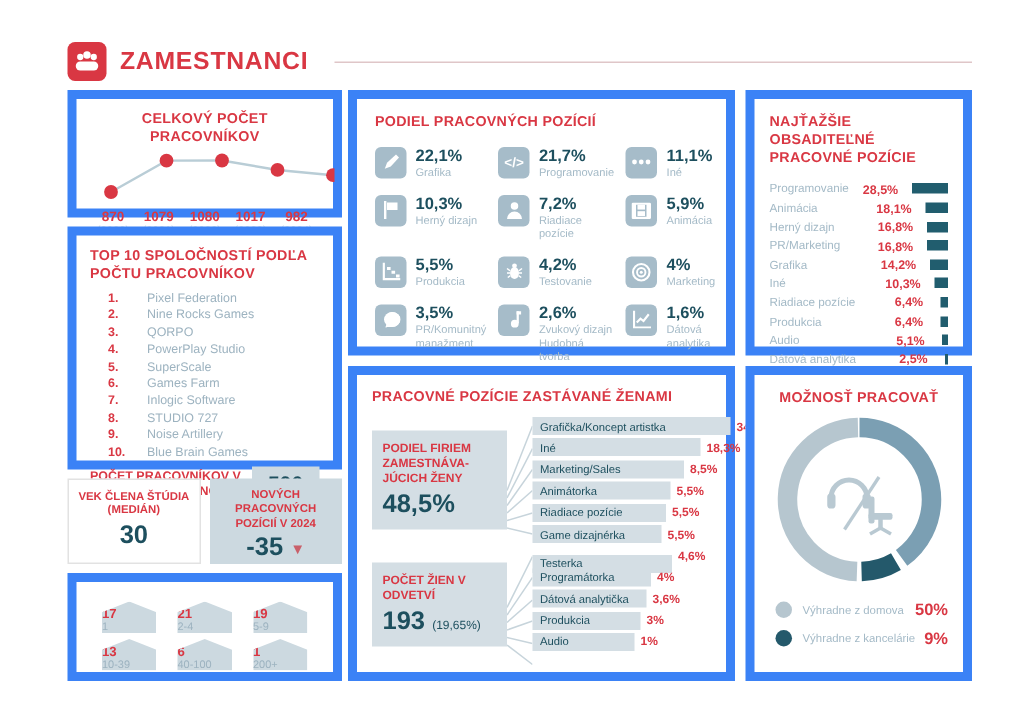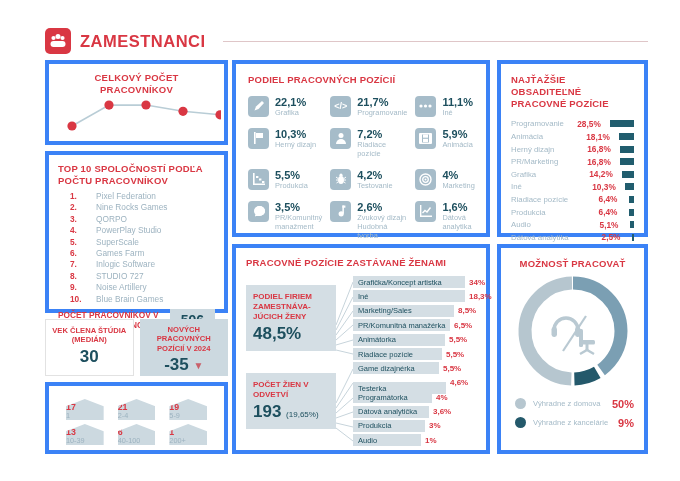--- a/index.html
+++ b/index.html
@@ -12,21 +12,21 @@
   .hdr { display:flex; align-items:center; gap:9px; height:26px; margin-bottom:6px; }
   .hdr-icon { width:26px; height:26px; background:#d93743; border-radius:5px; display:flex; align-items:center; justify-content:center; flex:none; }
   .hdr-title { color:#d93743; font-weight:bold; font-size:16.5px; letter-spacing:.5px; }
   .hdr-line { flex:1; height:1px; background:#dfc6c8; margin-left:8px; }
 
   
   .cols { display:flex; }
   .col-l { width:183px; margin-right:4px; display:flex; flex-direction:column; }
   .col-m { width:258px; margin-right:7px; display:flex; flex-direction:column; }
   .col-r { width:151px; display:flex; flex-direction:column; }
-  .panel { border:4px solid #3b82f6; background:#fff; padding:8px 9px; }
+  .panel { border:6px solid #3b82f6; background:#fff; padding:8px 9px; }
   .ptitle { color:#d93743; font-weight:bold; font-size:9.5px; letter-spacing:.2px; line-height:1.25; }
 
   
   .panel-total { height:85px; margin-bottom:6px; }
   .panel-total .ptitle { text-align:center; }
   .lc-wrap { margin-top:2px; }
   .lc-labels { display:flex; }
   .lc-labels > div { flex:1; text-align:center; }
   .lc-val { color:#d93743; font-weight:bold; font-size:9px; }
   .lc-year { color:#a4bac7; font-size:7.5px; }
@@ -124,20 +124,42 @@
         <div class="ptitle">CELKOVÝ POČET PRACOVNÍKOV</div>
         <div class="lc-wrap">
           <svg width="163" height="34" viewBox="0 0 163 34">
             <polyline points="14,28 51,7.1 88,7 125,13.3 162,16.8" fill="none" stroke="#b9cdd6" stroke-width="1.6"></polyline>
             <circle cx="14" cy="28" r="4.6" fill="#d93743"></circle>
             <circle cx="51" cy="7.1" r="4.6" fill="#d93743"></circle>
             <circle cx="88" cy="7" r="4.6" fill="#d93743"></circle>
             <circle cx="125" cy="13.3" r="4.6" fill="#d93743"></circle>
             <circle cx="162" cy="16.8" r="4.6" fill="#d93743"></circle>
           </svg>
+          <div class="lc-labels">
+            <div>
+                <div class="lc-val">870</div>
+                <div class="lc-year">(2020)</div>
+              </div>
+            <div>
+                <div class="lc-val">1079</div>
+                <div class="lc-year">(2021)</div>
+              </div>
+            <div>
+                <div class="lc-val">1080</div>
+                <div class="lc-year">(2022)</div>
+              </div>
+            <div>
+                <div class="lc-val">1017</div>
+                <div class="lc-year">(2023)</div>
+              </div>
+            <div>
+                <div class="lc-val">982</div>
+                <div class="lc-year">(2024)</div>
+              </div>
+          </div>
         </div>
       </div>
 
       <div class="panel panel-top10">
         <div class="ptitle" style="width:150px;">TOP 10 SPOLOČNOSTÍ PODĽA POČTU PRACOVNÍKOV</div>
         <div class="t10-list">
           <div class="t10-row">
               <span class="t10-rank">1.</span>
               <span class="t10-name">Pixel Federation</span>
             </div>
@@ -406,34 +428,30 @@
                   <line x1="0" y1="133" x2="17" y2="108"></line>
                   <line x1="0" y1="138" x2="17" y2="123"></line>
                   <line x1="0" y1="143" x2="17" y2="137"></line>
                   <line x1="0" y1="148" x2="17" y2="152"></line>
                   <line x1="0" y1="153" x2="17" y2="166"></line>
               </g>
             </svg>
           </div>
           <div class="w-bars">
             <div class="w-row">
-                <div class="w-bar" style="width:112px;">Grafička/Koncept artistka</div>
+                <div class="w-bar" style="width:132px;">Grafička/Koncept artistka</div>
                 <div class="w-pct">34%</div>
               </div>
             <div class="w-row">
                 <div class="w-bar" style="width:112px;">Iné</div>
                 <div class="w-pct">18,3%</div>
               </div>
             <div class="w-row">
                 <div class="w-bar" style="width:101px;">Marketing/Sales</div>
                 <div class="w-pct">8,5%</div>
-              </div>
-            <div class="w-row">
-                <div class="w-bar" style="width:97px;">PR/Komunitná manažérka</div>
-                <div class="w-pct">6,5%</div>
               </div>
             <div class="w-row">
                 <div class="w-bar" style="width:92px;">Animátorka</div>
                 <div class="w-pct">5,5%</div>
               </div>
             <div class="w-row">
                 <div class="w-bar" style="width:89px;">Riadiace pozície</div>
                 <div class="w-pct">5,5%</div>
               </div>
             <div class="w-row">

